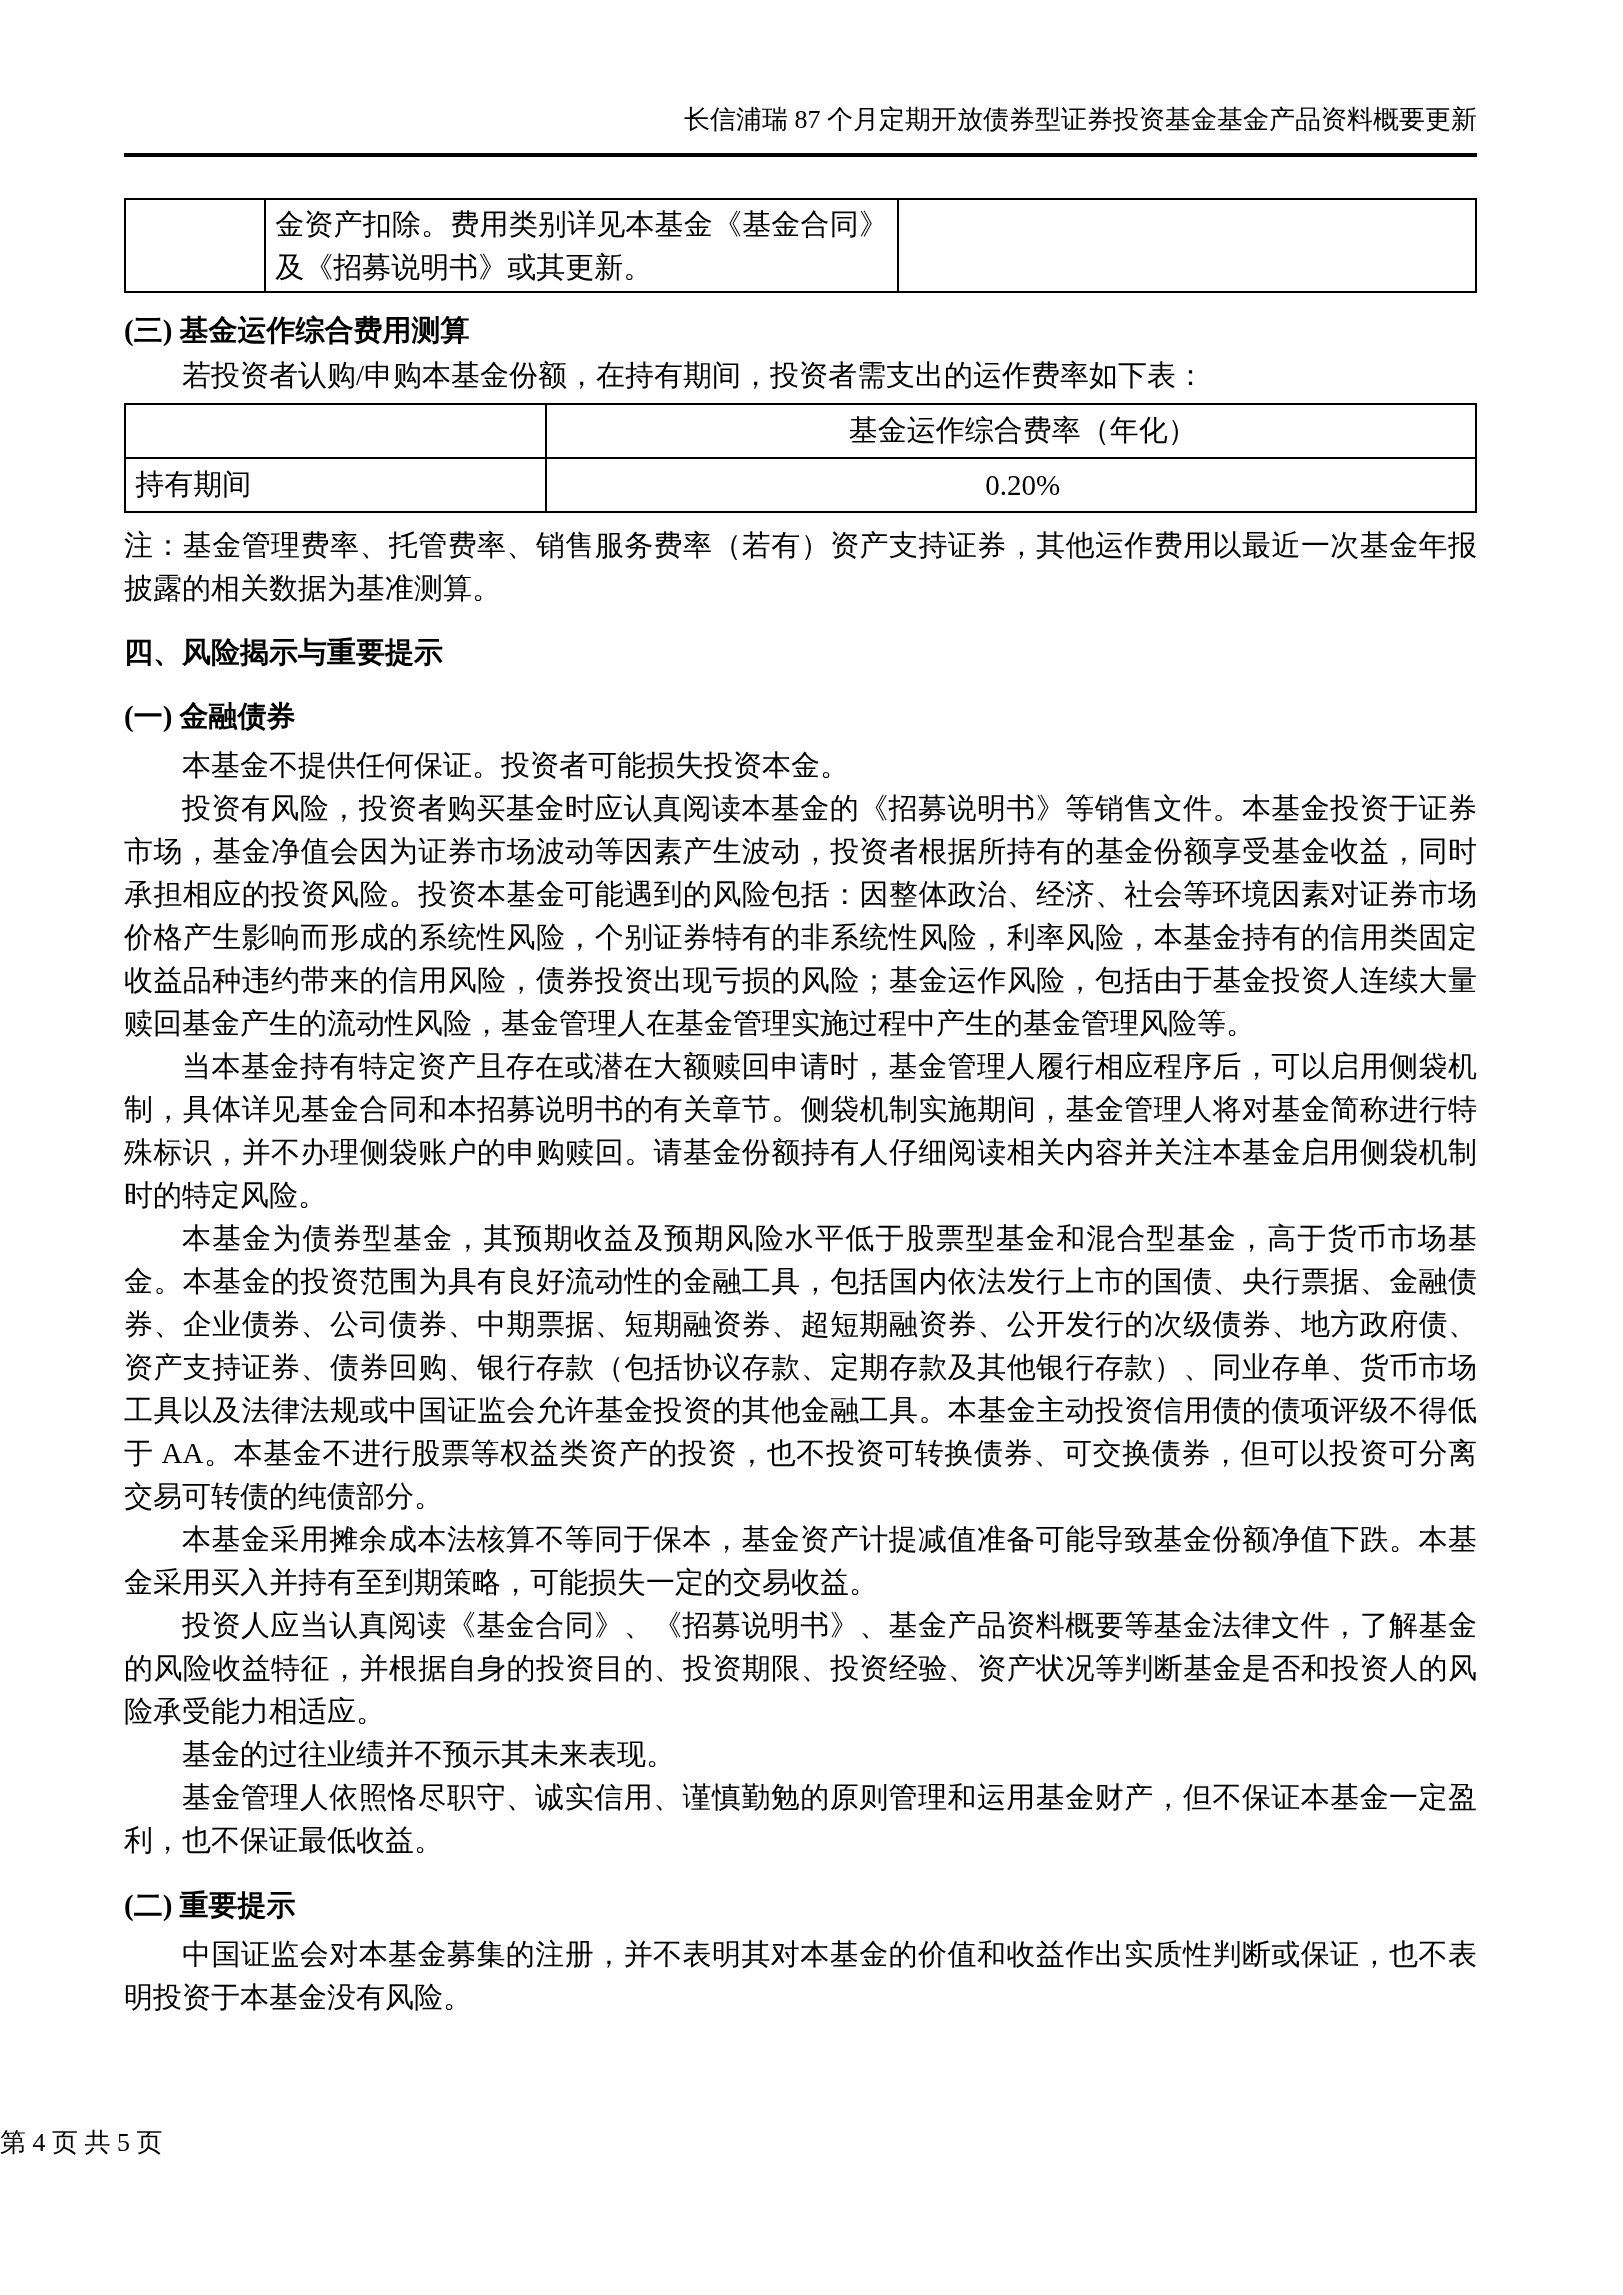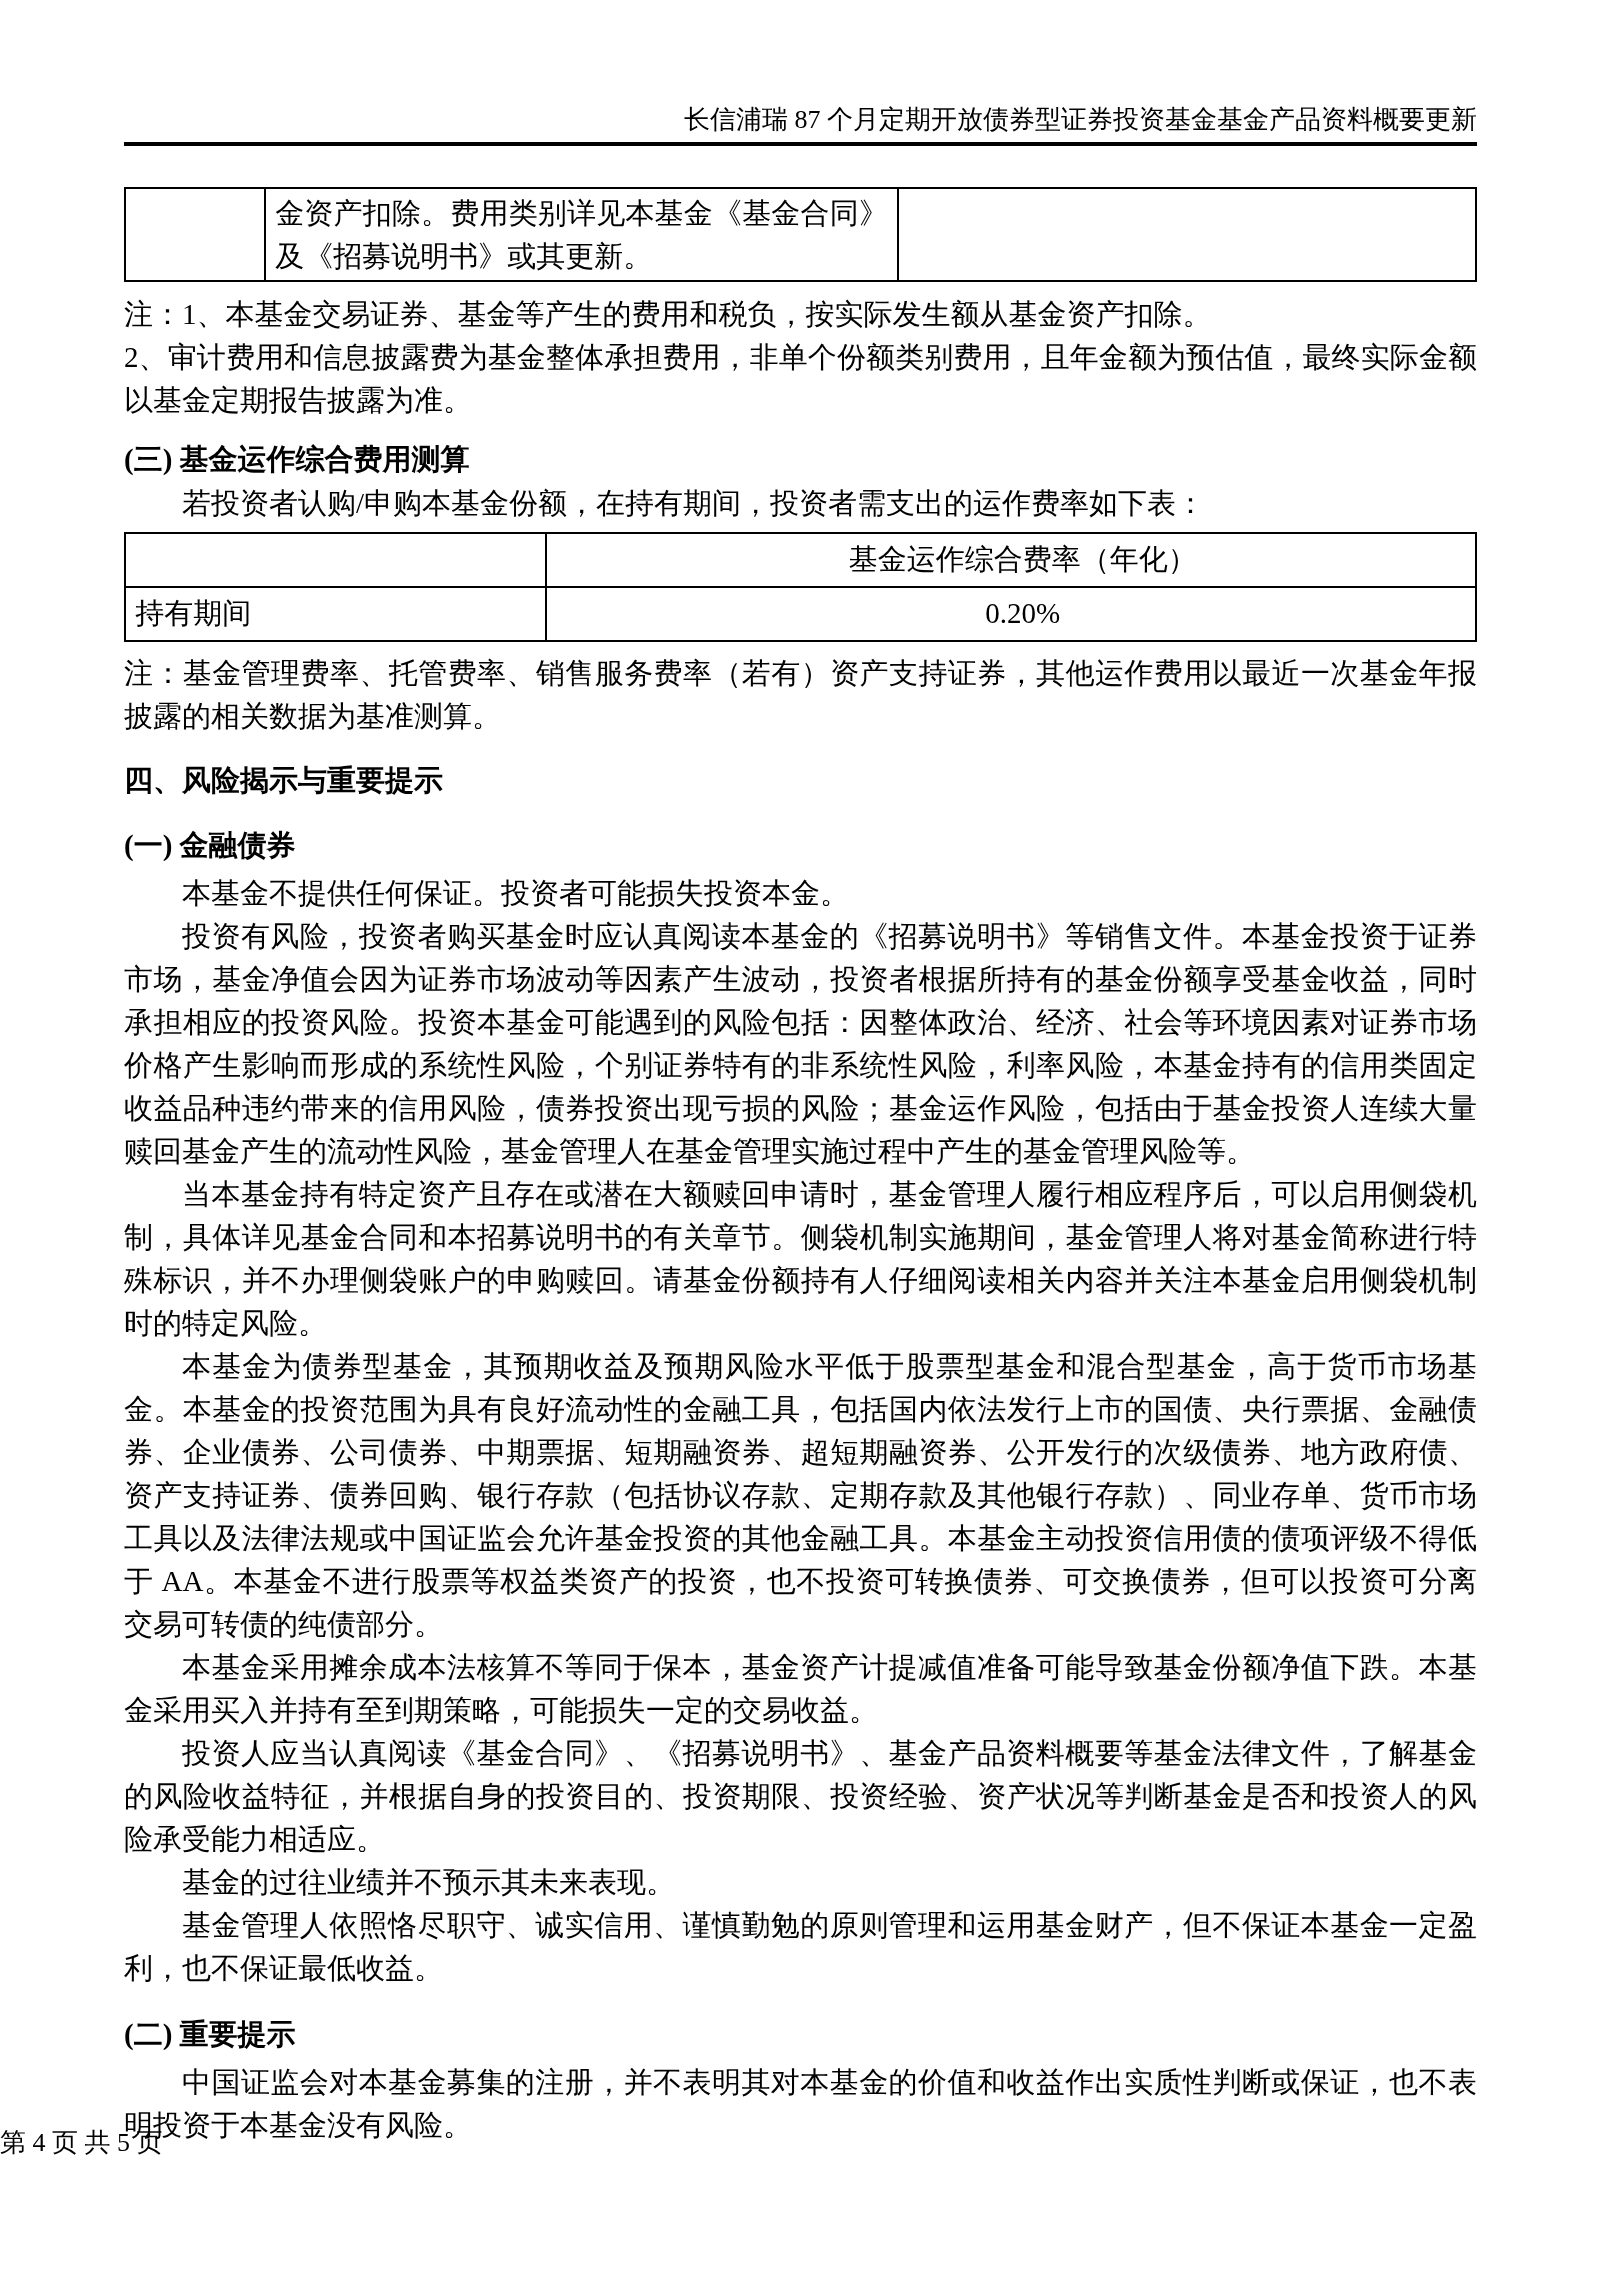--- a/index.html
+++ b/index.html
@@ -20,21 +20,21 @@
     position: absolute;
     left: 124px;
     top: 103px;
     width: 1353px;
   }
   
   .doc-header {
     text-align: right;
     font-size: 26px;
     line-height: 33px;
-    padding-bottom: 6px;
+    padding-bottom: 17px;
     border-bottom: 4.6px solid #000000;
   }
   
   table {
     border-collapse: collapse;
     table-layout: fixed;
     width: 100%;
   }
   td {
     border: 2px solid #000000;
@@ -92,24 +92,20 @@
     <table class="t1">
       <tbody>
         <tr>
           <td class="c1"></td>
           <td class="c2">金资产扣除。费用类别详见本基金《基金合同》及《招募说明书》或其更新。</td>
           <td class="c3"></td>
         </tr>
       </tbody>
     </table>
 
-    <div class="note-block">
-      <p class="note">注：1、本基金交易证券、基金等产生的费用和税负，按实际发生额从基金资产扣除。</p>
-      <p class="note">2、审计费用和信息披露费为基金整体承担费用，非单个份额类别费用，且年金额为预估值，最终实际金额以基金定期报告披露为准。</p>
-    </div>
 
     <p class="heading h-sec3">(三) 基金运作综合费用测算</p>
     <p class="body-par intro">若投资者认购/申购本基金份额，在持有期间，投资者需支出的运作费率如下表：</p>
 
     <table class="t2">
       <tbody>
         <tr>
           <td class="c1"></td>
           <td class="c2">基金运作综合费率（年化）</td>
         </tr>

